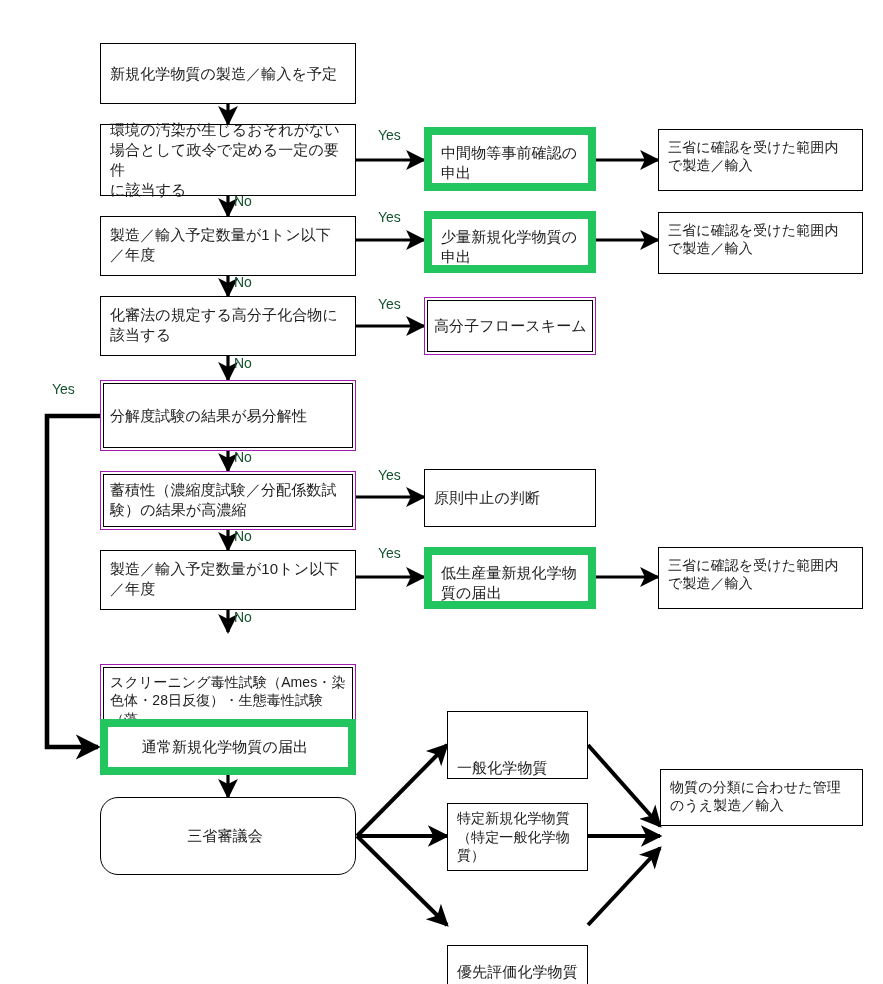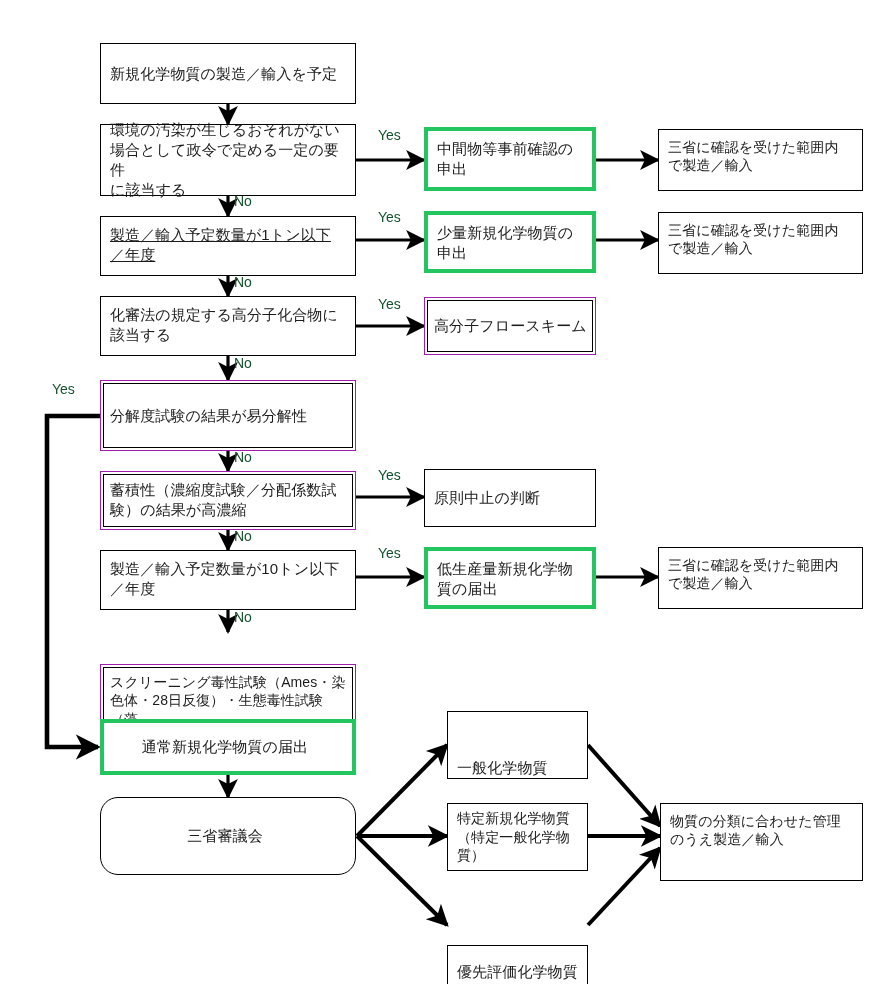--- a/index.html
+++ b/index.html
@@ -34,21 +34,21 @@
     line-height: 1.32;
     letter-spacing: 0.1px;
   }
   .node .txt {
     display: block;
     width: 100%;
     white-space: pre-line;
   }
   
   .bw-thin   { border: 1px solid #000; }
-  .bw-thick  { border: 4px solid #22c55e; }
+  .bw-thick  { border: 8px solid #22c55e; }
   .bw-double { border: 1px solid #a21caf; box-shadow: inset 0 0 0 2px #fff, inset 0 0 0 3px #000; }
   
   .al-left   { justify-content: flex-start; text-align: left; padding-left: 9px; padding-right: 4px; }
   .al-center { justify-content: center; text-align: center; padding-left: 6px; padding-right: 12px; }
   
   .va-mid { align-items: center; }
   .va-top { align-items: flex-start; padding-top: 8px; }
   
   .fs-15 { font-size: 15px; }
   .fs-14 { font-size: 14px; }
@@ -117,21 +117,21 @@
   <div class="node bw-thin al-left va-mid fs-15" style="left:100px; top:43px; width:256px; height:61px;">
     <span class="txt">新規化学物質の製造／輸入を予定</span>
   </div>
 
   <div class="node bw-thin al-left va-mid fs-15" style="left:100px; top:124px; width:256px; height:72px;">
     <span class="txt">環境の汚染が生じるおそれがない
 場合として政令で定める一定の要件
 に該当する</span>
   </div>
 
-  <div class="node bw-thin al-left va-top fs-15" style="left:100px; top:216px; width:256px; height:60px;text-decoration:underline;">
+  <div class="node bw-thin al-left va-top fs-15" style="left:100px; top:216px; width:256px; height:60px;">
     <span class="txt">製造／輸入予定数量が1トン以下
 ／年度</span>
   </div>
 
   <div class="node bw-thin al-left va-top fs-15" style="left:100px; top:296px; width:256px; height:60px;">
     <span class="txt">化審法の規定する高分子化合物に
 該当する</span>
   </div>
 
   <div class="node bw-double al-left va-mid fs-15" style="left:100px; top:380px; width:256px; height:71px;">
@@ -206,21 +206,21 @@
 
   <div class="node bw-thin al-left va-mid fs-14" style="left:447px; top:803px; width:141px; height:68px;">
     <span class="txt">特定新規化学物質
 （特定一般化学物質）</span>
   </div>
 
   <div class="node bw-thin al-left va-mid fs-15" style="left:447px; top:945px; width:141px; height:54px;">
     <span class="txt">優先評価化学物質</span>
   </div>
 
-  <div class="node bw-thin al-left va-top fs-14" style="left:660px; top:803px; width:203px; height:78px;">
+  <div class="node bw-thin al-left va-top fs-14" style="left:660px; top:769px; width:203px; height:57px;">
     <span class="txt">物質の分類に合わせた管理
 のうえ製造／輸入</span>
   </div>
 
   <div class="edge-label" style="left:378px; top:127px;">Yes</div>
   <div class="edge-label" style="left:378px; top:209px;">Yes</div>
   <div class="edge-label" style="left:378px; top:296px;">Yes</div>
   <div class="edge-label" style="left:378px; top:467px;">Yes</div>
   <div class="edge-label" style="left:378px; top:545px;">Yes</div>
   <div class="edge-label" style="left:52px; top:381px;">Yes</div>

